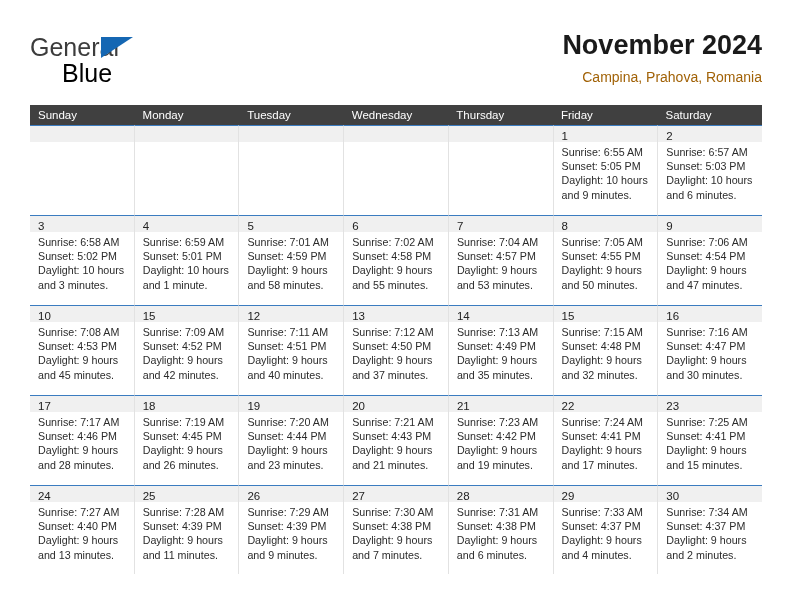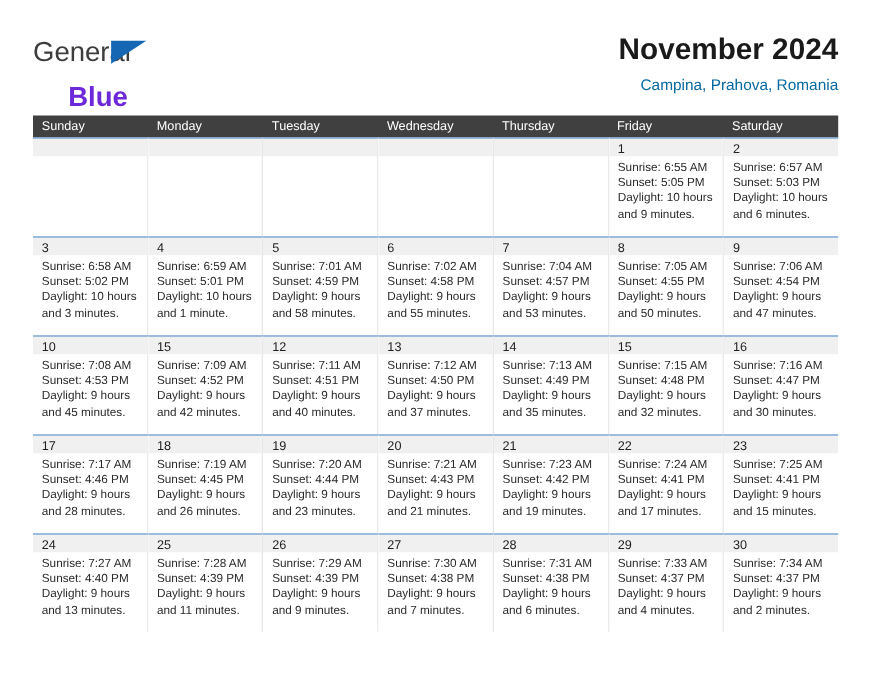--- a/index.html
+++ b/index.html
@@ -49,42 +49,42 @@
     left: 71px;
     top: 3px;
     width: 0;
     height: 0;
     border-left: 32px solid #1567b3;
     border-bottom: 21px solid transparent;
   }
   .logo-blue {
     display: block;
     font-size: 25px;
-    color: #6d28d9;
+    color: #000000;
     line-height: 25px;
     margin-left: 32px;
-    margin-top: 16px;
-    font-weight: 700;
+    margin-top: 1px;
+    font-weight: 400;
   }
   .title-block {
     position: absolute;
     right: 0;
     top: 0;
     text-align: right;
   }
   .cal-title {
     font-size: 27px;
     color: #1a1a1a;
     font-weight: 700;
     line-height: 34px;
     white-space: nowrap;
   }
   .cal-subtitle {
     font-size: 14px;
-    color: #0369a1;
+    color: #a16207;
     font-weight: 400;
     line-height: 20px;
     margin-top: 5px;
     white-space: nowrap;
   }
 
   
   .calendar {
     position: absolute;
     left: 30px;

